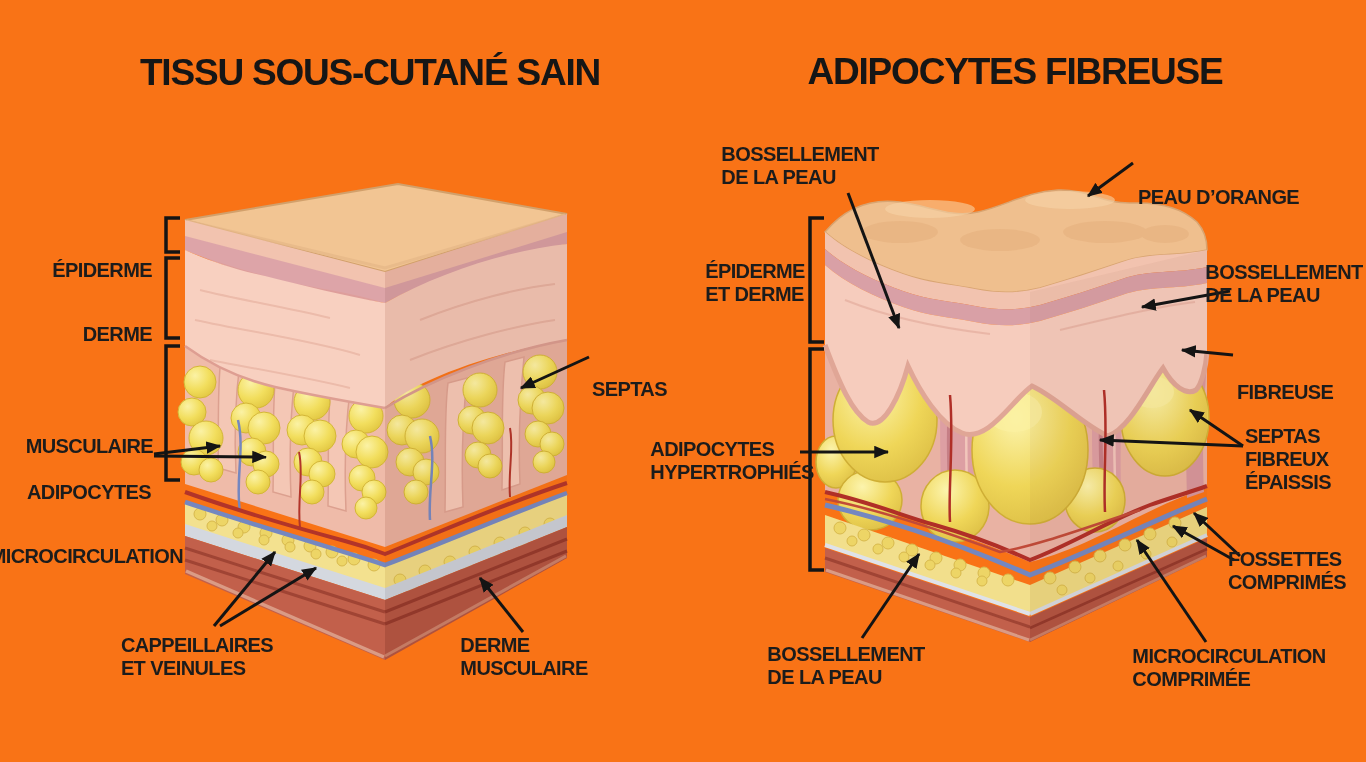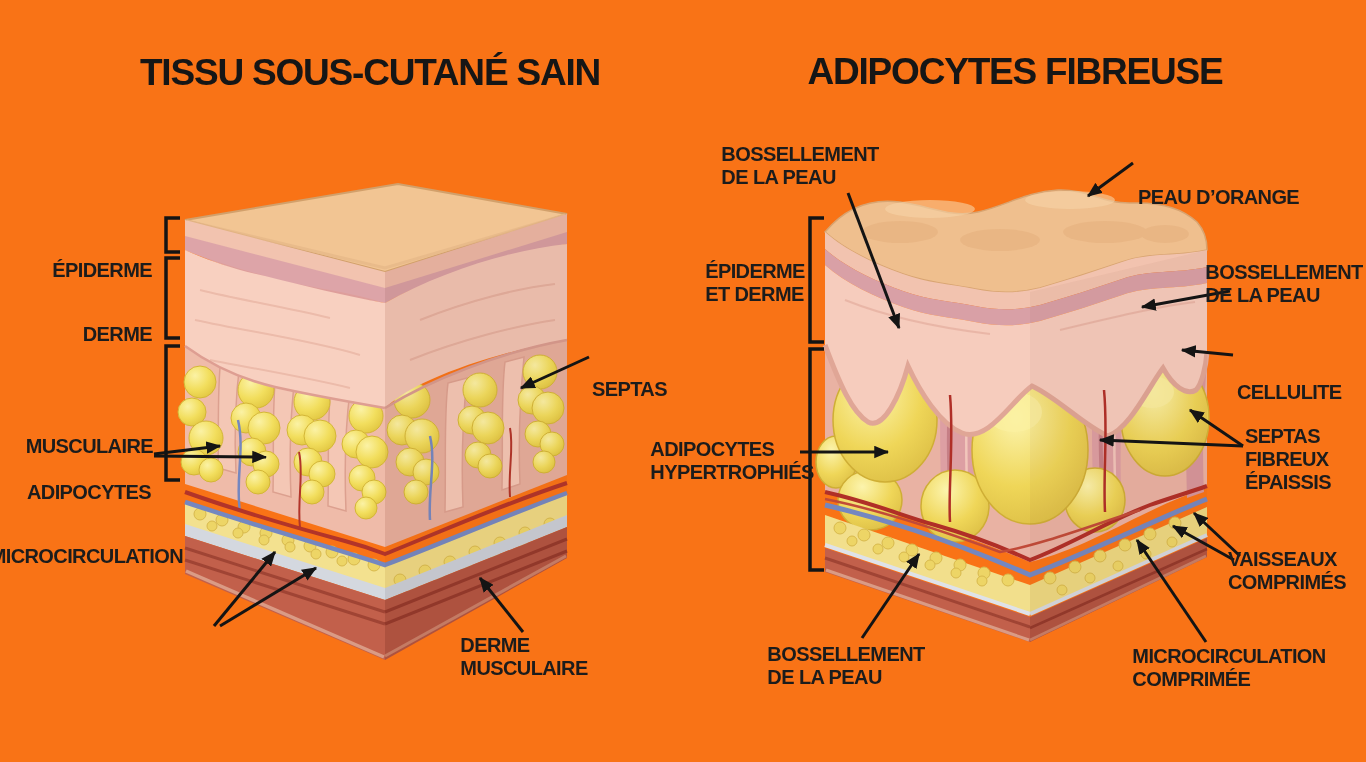--- a/index.html
+++ b/index.html
@@ -314,36 +314,38 @@
 
 <div class="title" style="left:370px;top:73px">TISSU SOUS-CUTANÉ SAIN</div>
 <div class="title" style="left:1015px;top:72px">ADIPOCYTES FIBREUSE</div>
 
 <div class="lbl vc ra" style="right:1214px;top:234px">ÉPIDERME</div>
 <div class="lbl vc ra" style="right:1214px;top:298px">DERME</div>
 <div class="lbl vc ra" style="right:1213px;top:410px">MUSCULAIRE</div>
 <div class="lbl vc ra" style="right:1215px;top:456px">ADIPOCYTES</div>
 <div class="lbl vc ra" style="right:1183px;top:520px">MICROCIRCULATION</div>
 <div class="lbl vc" style="left:592px;top:353px">SEPTAS</div>
+<div class="lbl c" style="left:197px;top:657px">CAPPEILLAIRES
+ET VEINULES</div>
 <div class="lbl c" style="left:524px;top:657px">DERME
 MUSCULAIRE</div>
 
 <div class="lbl c" style="left:800px;top:166px">BOSSELLEMENT
 DE LA PEAU</div>
 <div class="lbl vc" style="left:1138px;top:161px">PEAU D’ORANGE</div>
 <div class="lbl c" style="left:755px;top:283px">ÉPIDERME
 ET DERME</div>
 <div class="lbl c" style="left:732px;top:461px">ADIPOCYTES
 HYPERTROPHIÉS</div>
 <div class="lbl c" style="left:1284px;top:284px">BOSSELLEMENT
 DE LA PEAU</div>
-<div class="lbl vc" style="left:1237px;top:356px">CELLULITE</div>
+<div class="lbl vc" style="left:1237px;top:356px">FIBREUSE</div>
 <div class="lbl c" style="left:1288px;top:459px">SEPTAS
 FIBREUX
 ÉPAISSIS</div>
-<div class="lbl c" style="left:1287px;top:571px">VAISSEAUX
+<div class="lbl c" style="left:1287px;top:571px">FOSSETTES
 COMPRIMÉS</div>
 <div class="lbl c" style="left:846px;top:666px">BOSSELLEMENT
 DE LA PEAU</div>
 <div class="lbl c" style="left:1229px;top:668px">MICROCIRCULATION
 COMPRIMÉE</div>
 
 </div>
 
 </body></html>

